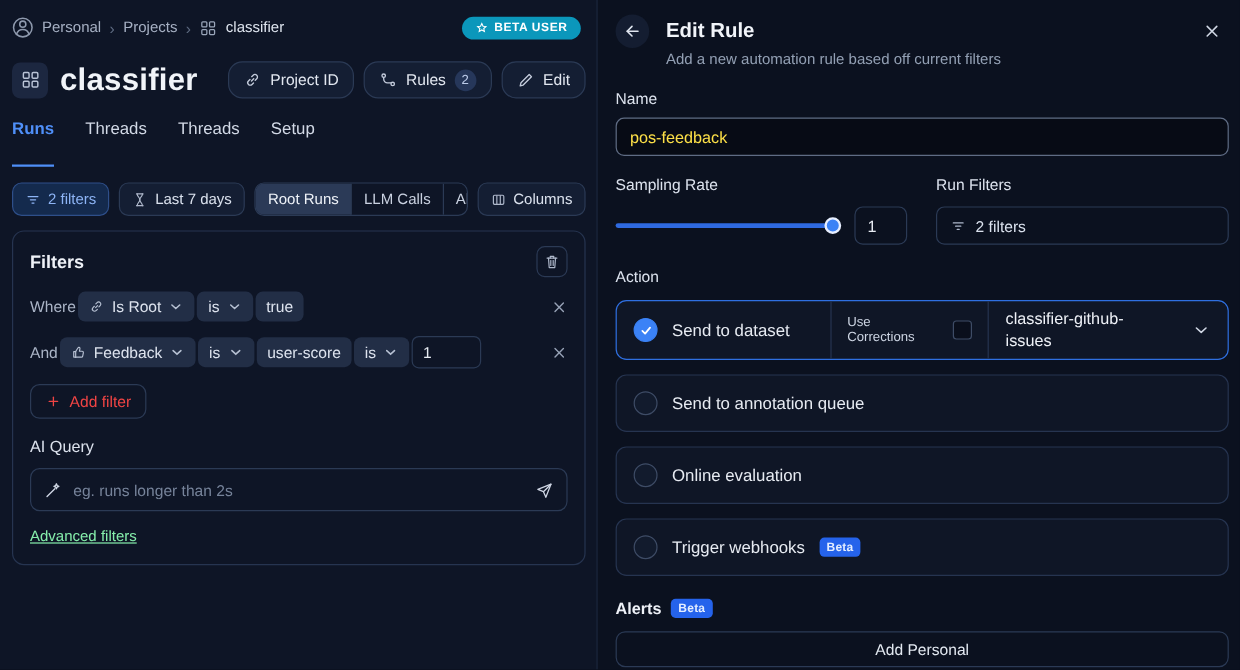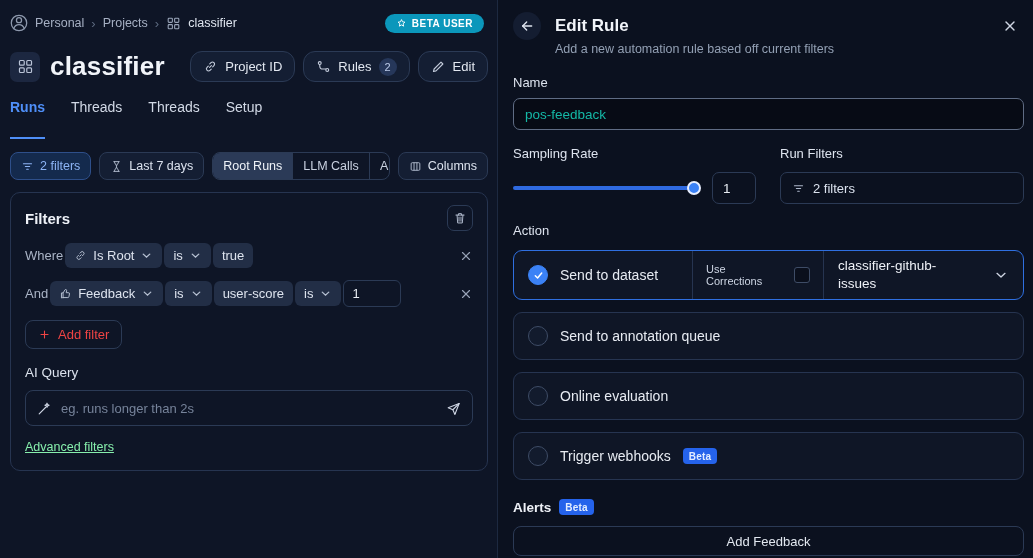--- a/index.html
+++ b/index.html
@@ -68,21 +68,21 @@
   
   .right-pane{flex:1;background:#0b111f;border-left:1px solid #1d2940;padding:10px 9px 0 15px;min-width:0}
   .panel-header{display:flex;align-items:center;gap:14px;padding-top:2px}
   .back-btn{width:28px;height:28px;border-radius:50%;background:#141d31;display:flex;align-items:center;justify-content:center;color:#dfe5ef;cursor:pointer;flex:none}
   .back-btn svg{width:16px;height:16px}
   .panel-title{font-size:17px;font-weight:700;color:#f1f4f9}
   .close-btn{margin-left:auto;width:28px;height:28px;display:flex;align-items:center;justify-content:center;color:#cfd6e3;cursor:pointer}
   .close-btn svg{width:16px;height:16px}
   .panel-subtitle{margin-left:42px;margin-top:2px;font-size:12.5px;color:#93a0b4}
   .form-label{font-size:13px;color:#dde3ee;margin-top:19px}
-  .name-input{margin-top:8px;width:100%;height:32px;background:#070b15;border:1px solid #5f6c84;border-radius:7px;color:#14b8a6;font-size:13.5px;padding:0 11px;font-family:inherit;outline:none}
+  .name-input{margin-top:8px;width:100%;height:32px;background:#070b15;border:1px solid #5f6c84;border-radius:7px;color:#fde047;font-size:13.5px;padding:0 11px;font-family:inherit;outline:none}
   .form-row{display:flex;gap:24px;margin-top:16px}
   .col-sampling{flex:0 0 243px;min-width:0}
   .col-filters{flex:1;min-width:0}
   .col-label{font-size:13px;color:#dde3ee;margin-bottom:11px}
   .slider-row{display:flex;align-items:center;gap:13px}
   .slider{flex:1;height:4px;background:#2f6ae0;border-radius:2px;position:relative;cursor:pointer}
   .slider-handle{position:absolute;right:-2px;top:50%;transform:translateY(-50%);width:14px;height:14px;border-radius:50%;background:#3b82f6;border:2px solid #e8efff}
   .rate-box{width:44px;height:32px;border:1px solid #2b3a55;border-radius:7px;background:transparent;color:#e7ebf2;font-size:13.5px;padding:0 10px;font-family:inherit;outline:none}
   .run-filters-btn{width:100%;height:32px;border:1px solid #2b3a55;border-radius:7px;background:transparent;display:flex;align-items:center;gap:8px;padding:0 11px;font-size:13px;color:#dbe2ee;cursor:pointer;font-family:inherit}
   .run-filters-btn .ic{width:13px;height:13px;color:#aeb8cb}
@@ -439,16 +439,16 @@
       <span class="radio"></span>
       <span class="option-label">Trigger webhooks</span>
       <span class="beta-badge">Beta</span>
     </div>
 
     <div class="alerts-row">
       <span class="alerts-label">Alerts</span>
       <span class="beta-badge">Beta</span>
     </div>
 
-    <button class="add-pagerduty">Add Feedback</button>
+    <button class="add-pagerduty">Add Personal</button>
 
   </div>
 </div>
 
 </body></html>

